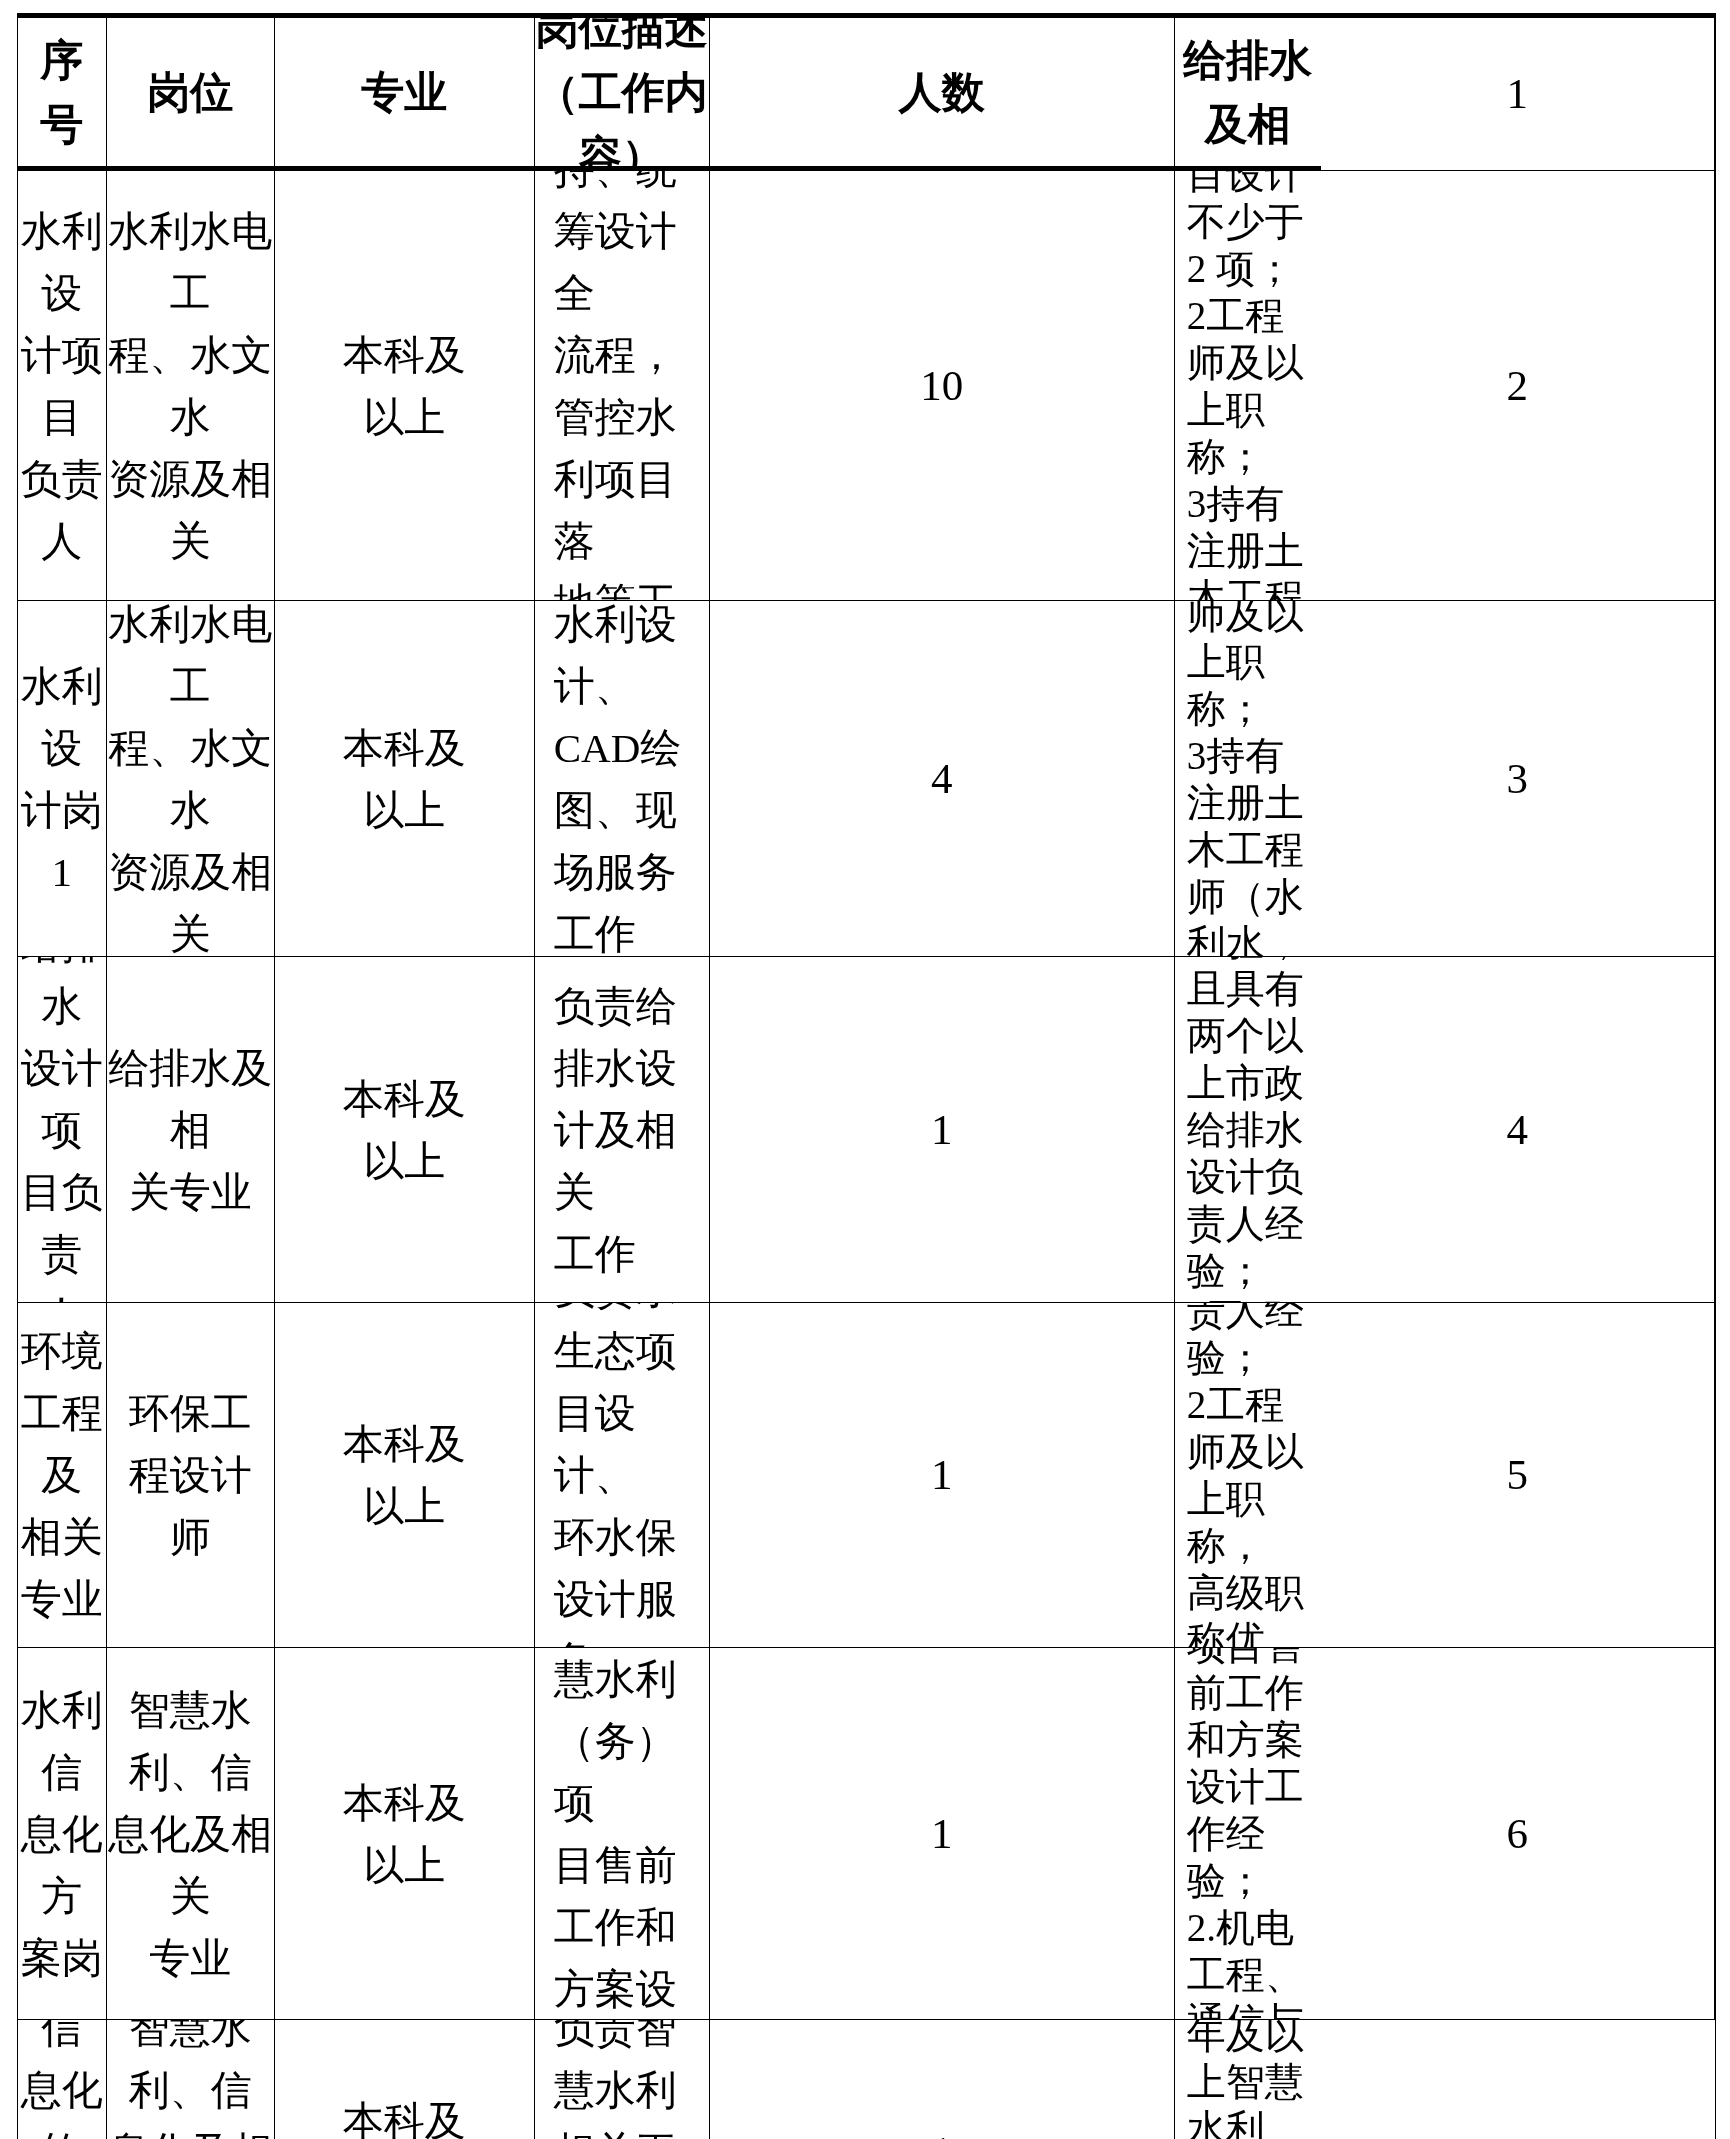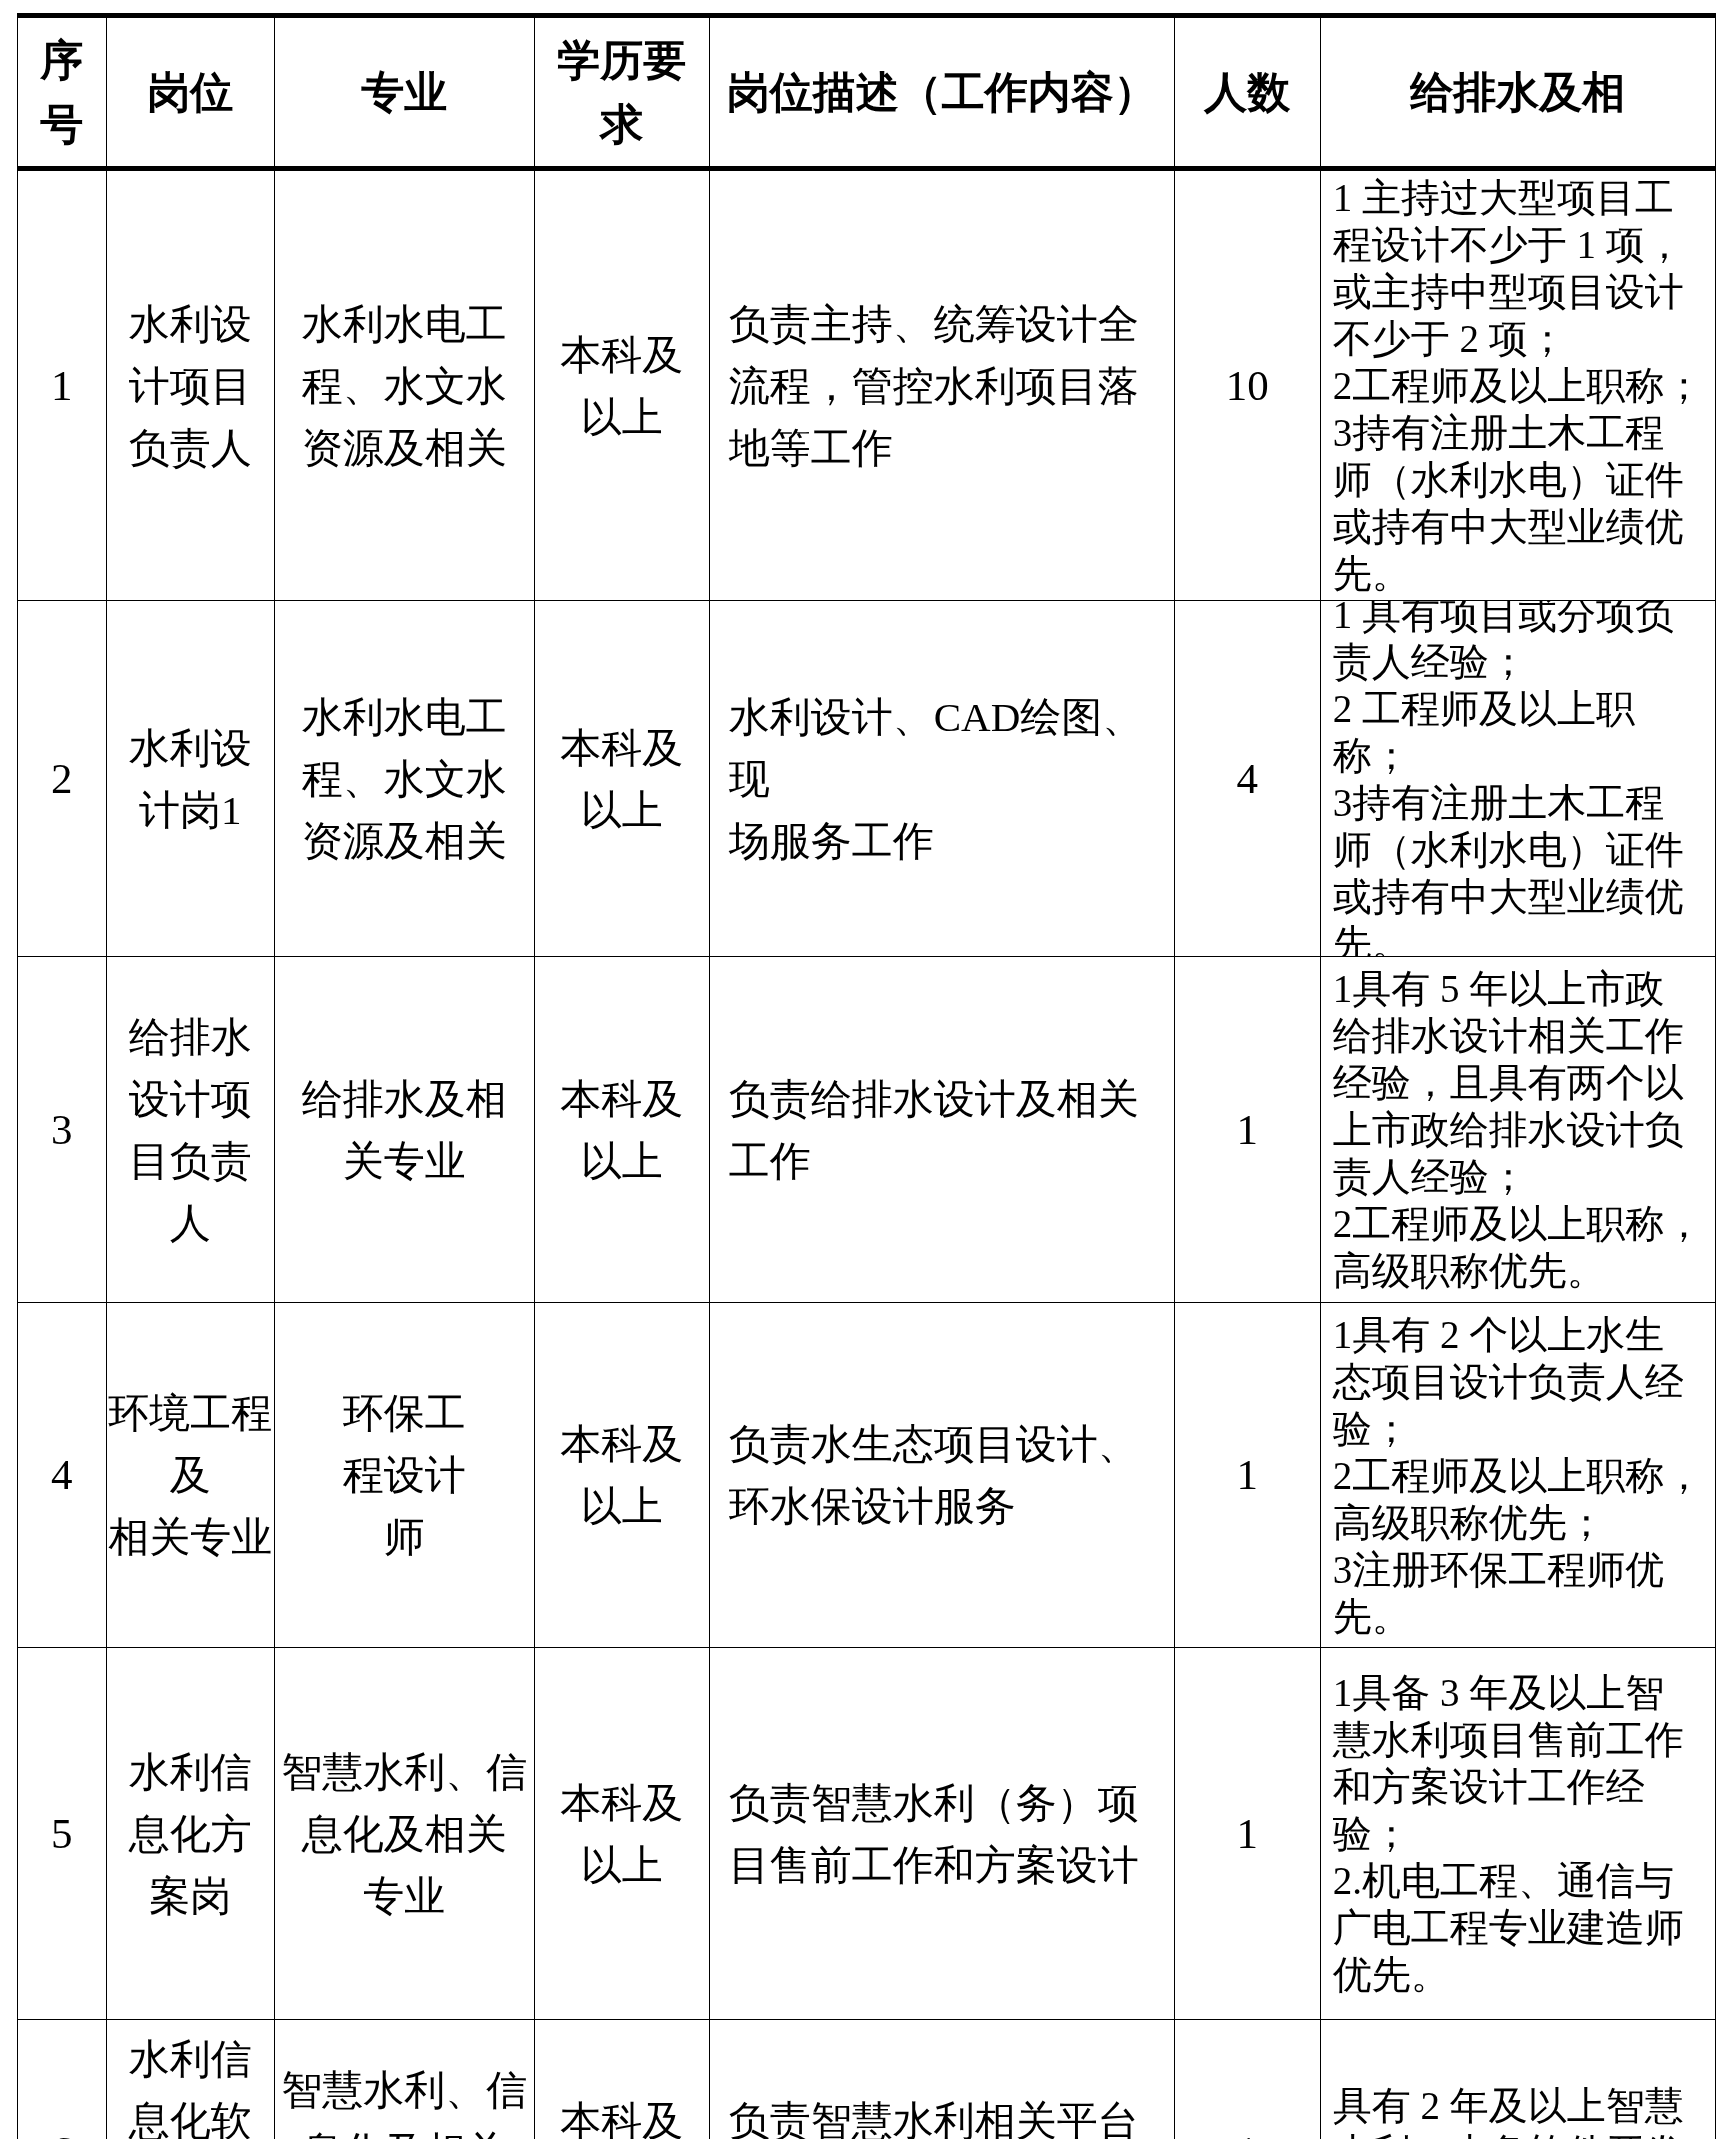--- a/index.html
+++ b/index.html
@@ -66,22 +66,20 @@
 </style>
 </head>
 <body>
 
 <div class="table">
 
   <div class="cell hd hb">序
 号</div>
   <div class="cell hd hb">岗位</div>
   <div class="cell hd hb">专业</div>
-  <div class="cell hd hb">学历要
-求</div>
   <div class="cell hd hb">岗位描述（工作内容）</div>
   <div class="cell hd hb">人数</div>
   <div class="cell hd hb lc">给排水及相</div>
 
   <div class="cell num">1</div>
   <div class="cell">水利设
 计项目
 负责人</div>
   <div class="cell">水利水电工
 程、水文水

